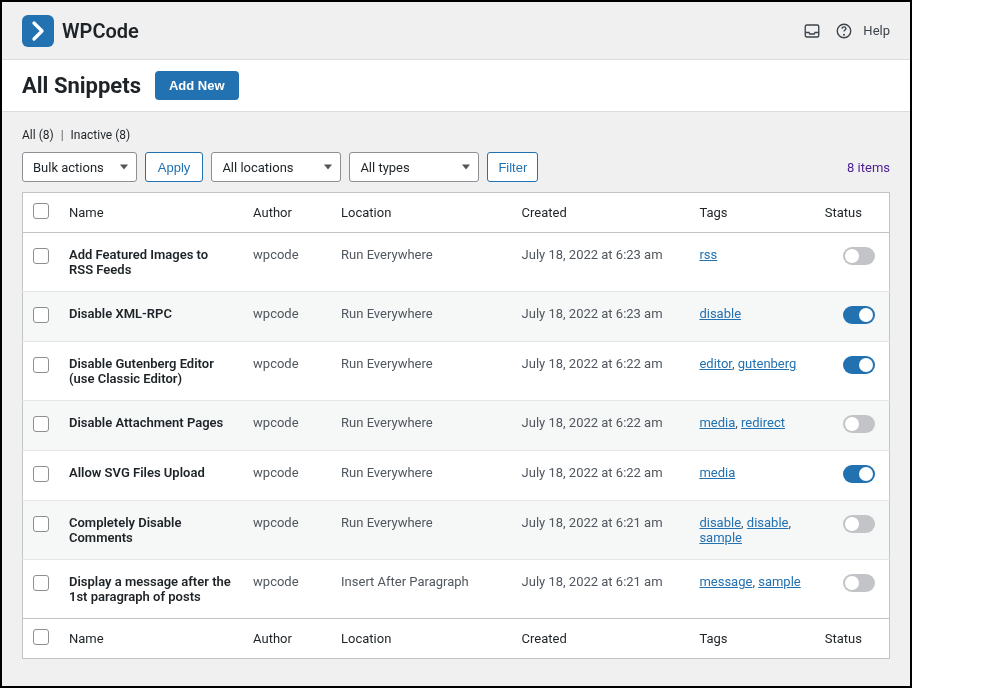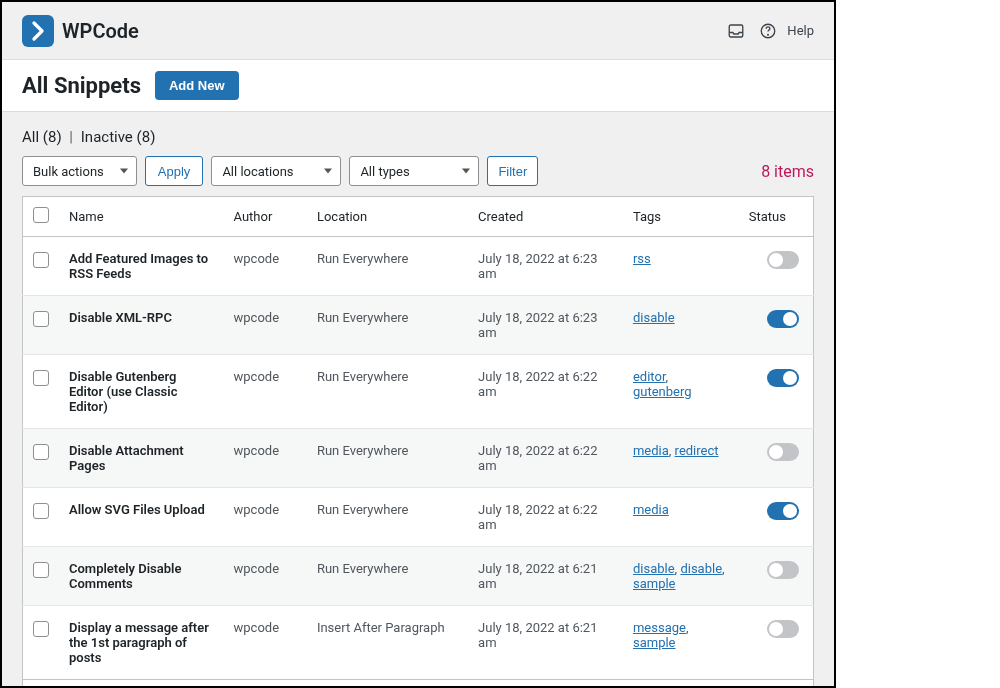--- a/index.html
+++ b/index.html
@@ -1,42 +1,42 @@
 <!DOCTYPE html>
 <html><head>
   <meta charset="utf-8">
   <style>
     * { box-sizing: border-box; margin: 0; padding: 0; }
     body { font-family: -apple-system, BlinkMacSystemFont, "Segoe UI", Roboto, sans-serif; background: #fff; color: #1d2327; font-size: 13px; }
-    .frame { border: 2px solid #000; width: 836px; height: 688px; background: #f0f0f1; overflow: hidden; }
+    .frame { border: 2px solid #000; width: 912px; height: 688px; background: #f0f0f1; overflow: hidden; }
     .topbar { height: 58px; background: #f0f0f1; display: flex; align-items: center; justify-content: space-between; padding: 0 20px; border-bottom: 1px solid #dcdcde; }
     .brand { display: flex; align-items: center; gap: 8px; }
     .brand-logo { width: 32px; height: 32px; background: #2271b1; border-radius: 6px; display: flex; align-items: center; justify-content: center; color: #fff; }
     .brand-text { font-size: 20px; font-weight: 600; color: #1d2327; }
     .topbar-right { display: flex; align-items: center; gap: 14px; color: #3c434a; }
     .topbar-icon { width: 18px; height: 18px; display: flex; align-items: center; justify-content: center; cursor: pointer; }
     .topbar-icon svg { width: 18px; height: 18px; }
     .help-link { display: flex; align-items: center; gap: 10px; cursor: pointer; color: #3c434a; }
     .titlebar { height: 52px; background: #fff; display: flex; align-items: center; padding: 8px 20px; gap: 14px; border-bottom: 1px solid #dcdcde; }
     .page-title { font-size: 22px; font-weight: 700; color: #1d2327; }
     .btn-primary { background: #2271b1; color: #fff; border: none; padding: 7px 14px; border-radius: 4px; font-size: 13px; font-weight: 600; cursor: pointer; }
     .content { padding: 16px 20px; }
-    .filter-links { font-size: 15px; margin-bottom: 10px; }
+    .filter-links { font-size: 12px; margin-bottom: 10px; }
     .filter-links span { color: #1d2327; }
     .filter-links a { color: #2271b1; text-decoration: none; }
     .filter-links .sep { margin: 0 4px; color: #666; }
     .filter-row { display: flex; align-items: center; gap: 8px; margin-bottom: 10px; }
     .filter-row .spacer { flex: 1; }
     .select, .btn-outline, .btn-filter { border: 1px solid #8c8f94; background: #fff; border-radius: 3px; font-size: 13px; height: 30px; cursor: pointer; }
     .select { padding: 0 32px 0 10px; position: relative; display: flex; align-items: center; min-width: 100px; }
     .select.wide { min-width: 130px; }
     .select::after { content: ""; position: absolute; right: 8px; top: 50%; width: 0; height: 0; border-left: 4px solid transparent; border-right: 4px solid transparent; border-top: 5px solid #555; transform: translateY(-50%); }
     .btn-outline { color: #2271b1; border-color: #2271b1; padding: 0 12px; }
     .btn-filter { color: #2271b1; border-color: #2271b1; padding: 0 10px; text-align: center; }
-    .items-count { font-size: 16px; color: #be185d; }
+    .items-count { font-size: 13px; color: #4c1d95; }
     table { width: 100%; border-collapse: collapse; background: #fff; border: 1px solid #c3c4c7; }
     thead th, tfoot th { text-align: left; font-weight: 400; padding: 10px 10px; font-size: 13px; color: #1d2327; border-bottom: 1px solid #c3c4c7; }
     tfoot th { border-top: 1px solid #c3c4c7; border-bottom: none; }
     thead th:first-child, tfoot th:first-child { width: 30px; text-align: center; }
     tbody td { padding: 14px 10px; vertical-align: top; color: #50575e; border-bottom: 1px solid #e5e5e5; }
     tbody tr:last-child td { border-bottom: none; }
     tbody td:first-child { width: 30px; text-align: center; vertical-align: top; padding-top: 15px; }
     tbody tr:nth-child(even) { background: #f6f7f7; }
     .col-name { width: 214px; }
     .col-author { width: 95px; }

